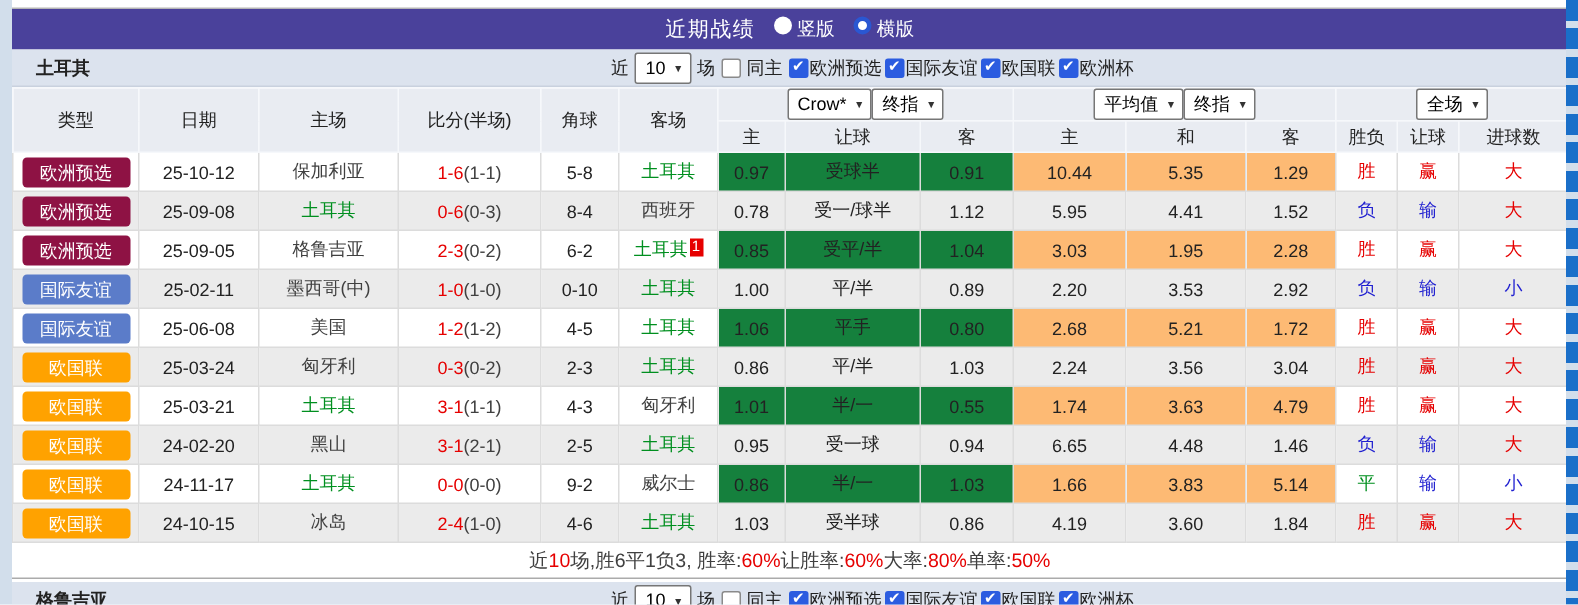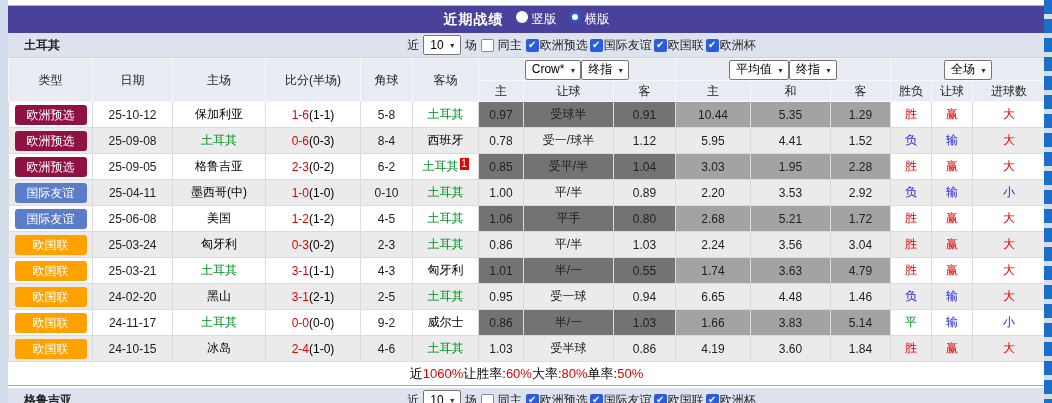--- a/index.html
+++ b/index.html
@@ -18,21 +18,21 @@
   }
   .main {
     position: absolute; left: 8px; top: 6px; width: 1037px; background: #ffffff;
   }
   
   .title-bar {
     height: 27px; background: #4a419b; color: #fff;
     display: flex; align-items: center; justify-content: center; gap: 12px;
     font-size: 14px;
   }
-  .title-bar .title { font-weight: bold; letter-spacing: 1px; }
+  .title-bar .title { font-weight: normal; letter-spacing: 1px; }
   .radio-wrap { display: inline-flex; gap: 4px; font-size: 12.5px; cursor: pointer; }
   .radio { width: 12px; height: 12px; border-radius: 50%; background: #fff; display: inline-block; }
   .radio.sel { border: 3px solid #2a57d2; background: #fff; }
   
   .filter-bar {
     height: 25px; background: #dce3ee; position: relative;
     display: flex; align-items: center; font-size: 12px; color: #222;
     border-bottom: 1px solid #c9d1de;
   }
   .team-label { position: absolute; left: 16px; font-weight: bold; color: #222; }
@@ -52,27 +52,27 @@
   .checkbox.unchecked { background: #fff; border: 1px solid #8a8a8a; }
   .league-item { display: inline-flex; align-items: center; gap: 1px; }
   
   table { border-collapse: collapse; width: 1037px; table-layout: fixed; font-size: 12px; color: #222; border: 1px solid #c5cad2; }
   th { background: #e9ecf2; border: 1px solid #f6f8fb; font-weight: normal; height: 21px; padding: 0; }
   th.grp { height: 22px; }
   .grp-inner { display: flex; align-items: flex-start; justify-content: center; }
   td { border: 1px solid #dcdcdc; text-align: center; height: 26px; padding: 0; overflow: hidden; white-space: nowrap; }
   tr.odd td { background: #ffffff; }
   tr.even td { background: #ebebeb; }
-  tr.odd td.cream { background: #737373; }
-  tr.odd td.pale { background: #a3a3a3; }
+  tr.odd td.cream { background: #15803d; }
+  tr.odd td.pale { background: #fdba74; }
   .badge { display: inline-block; min-width: 72px; padding: 4px 2px; border-radius: 3px; color: #fff; font-size: 12px; line-height: 1; }
   .green { color: #008f1f; }
   .red   { color: #e60000; }
   .blue  { color: #1f1fd0; }
-  .dark  { color: #000000; }
+  .dark  { color: #404040; }
   .rbadge { display: inline-block; background: #e60000; color: #fff; font-size: 10px; line-height: 12px; min-width: 9px; padding: 0 1px; vertical-align: 3px; margin-left: 1px; }
   
   .summary {
     height: 24px; display: flex; align-items: center; justify-content: center;
     font-size: 13px; background: #fff; border-bottom: 1px solid #ababab;
   }
   
   .next-section { margin-top: 2px; }
   
   .right-strip {
@@ -250,21 +250,21 @@
             <td class="cream">1.04</td>
             <td class="pale">3.03</td>
             <td class="pale">1.95</td>
             <td class="pale">2.28</td>
             <td><span class="red">胜</span></td>
             <td><span class="red">赢</span></td>
             <td><span class="red">大</span></td>
           </tr>
           <tr class="even">
             <td><span class="badge" style="background: rgb(91, 124, 201);">国际友谊</span></td>
-            <td>25-04-11</td>
+            <td>25-02-11</td>
             <td><span class="dark">墨西哥(中)</span></td>
             <td><span class="red">1-0</span><span class="dark">(1-0)</span></td>
             <td>0-10</td>
             <td><span class="green">土耳其</span></td>
             <td class="cream">1.00</td>
             <td class="cream">平/半</td>
             <td class="cream">0.89</td>
             <td class="pale">2.20</td>
             <td class="pale">3.53</td>
             <td class="pale">2.92</td>
@@ -373,20 +373,21 @@
             <td><span class="red">胜</span></td>
             <td><span class="red">赢</span></td>
             <td><span class="red">大</span></td>
           </tr>
         </tbody>
     </table>
 
     <div class="summary">
         <span class="dark">近</span>
         <span class="red">10</span>
+        <span class="dark">场,胜6平1负3, 胜率:</span>
         <span class="red">60%</span>
         <span class="dark"> 让胜率:</span>
         <span class="red">60%</span>
         <span class="dark"> 大率:</span>
         <span class="red">80%</span>
         <span class="dark"> 单率:</span>
         <span class="red">50%</span>
       </div>
 
     <div class="filter-bar next-section">

